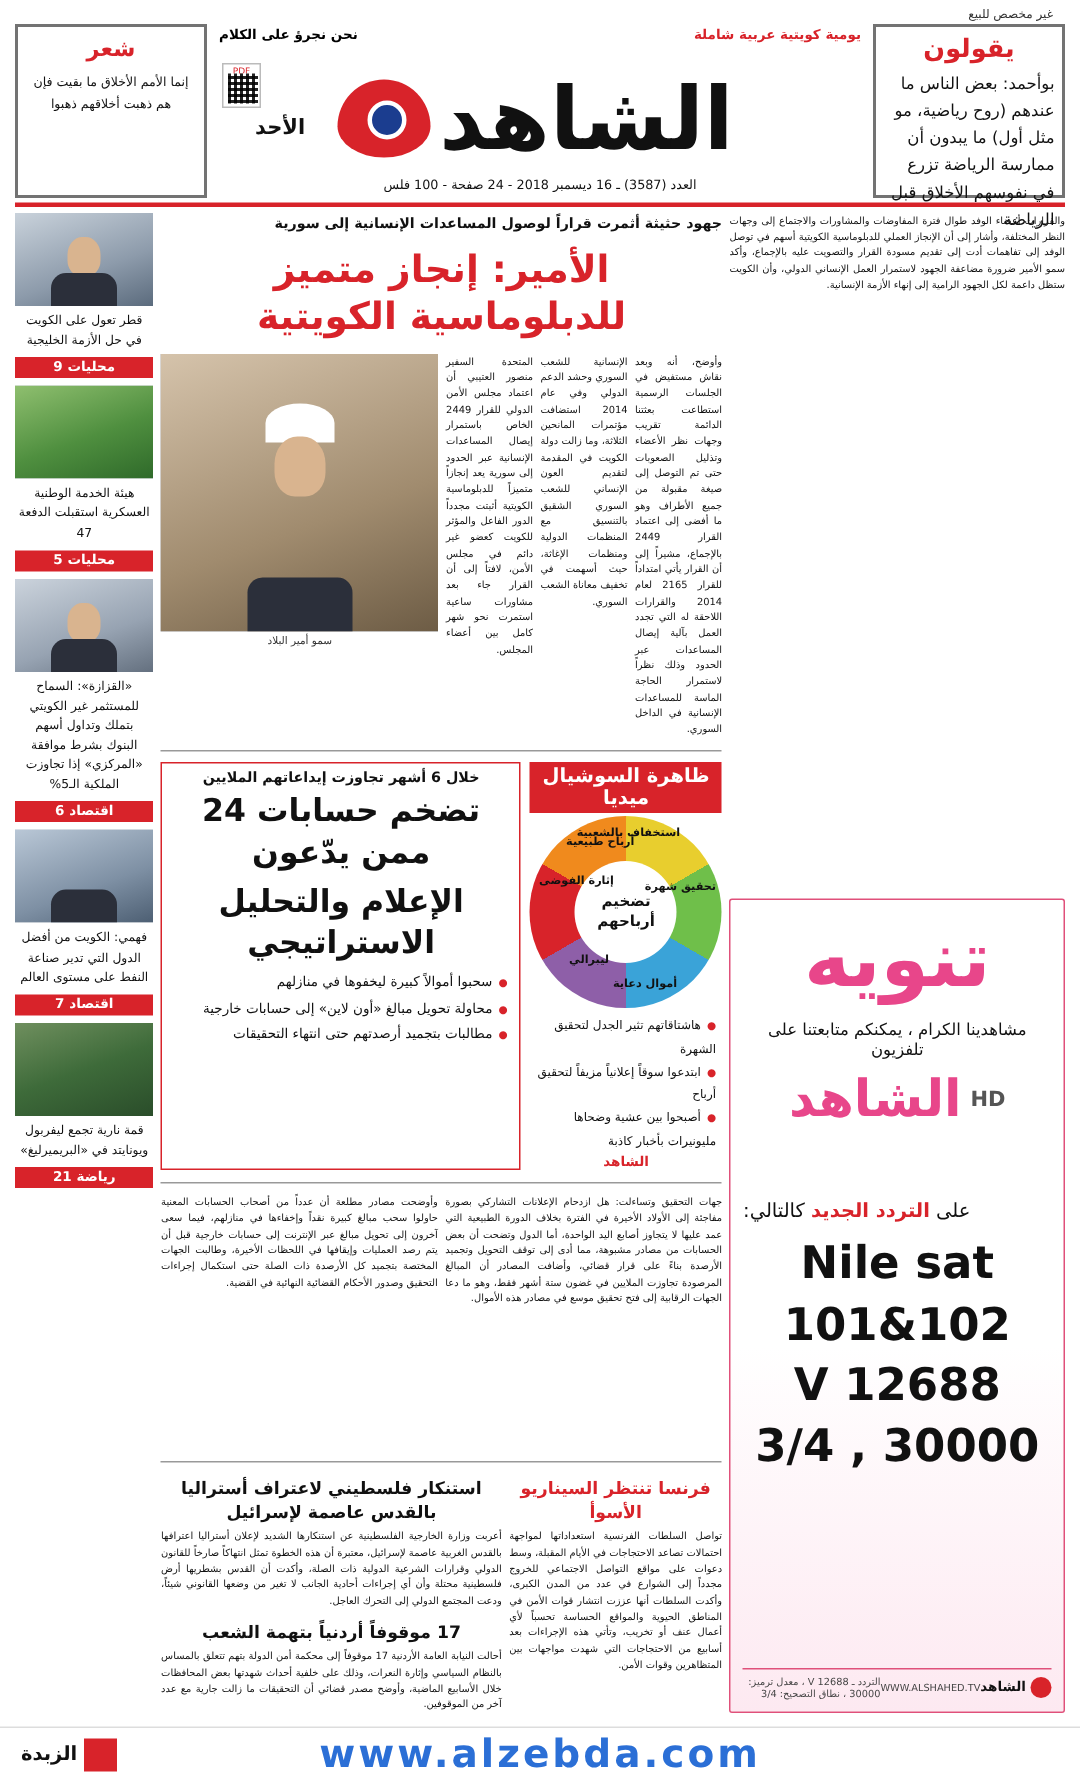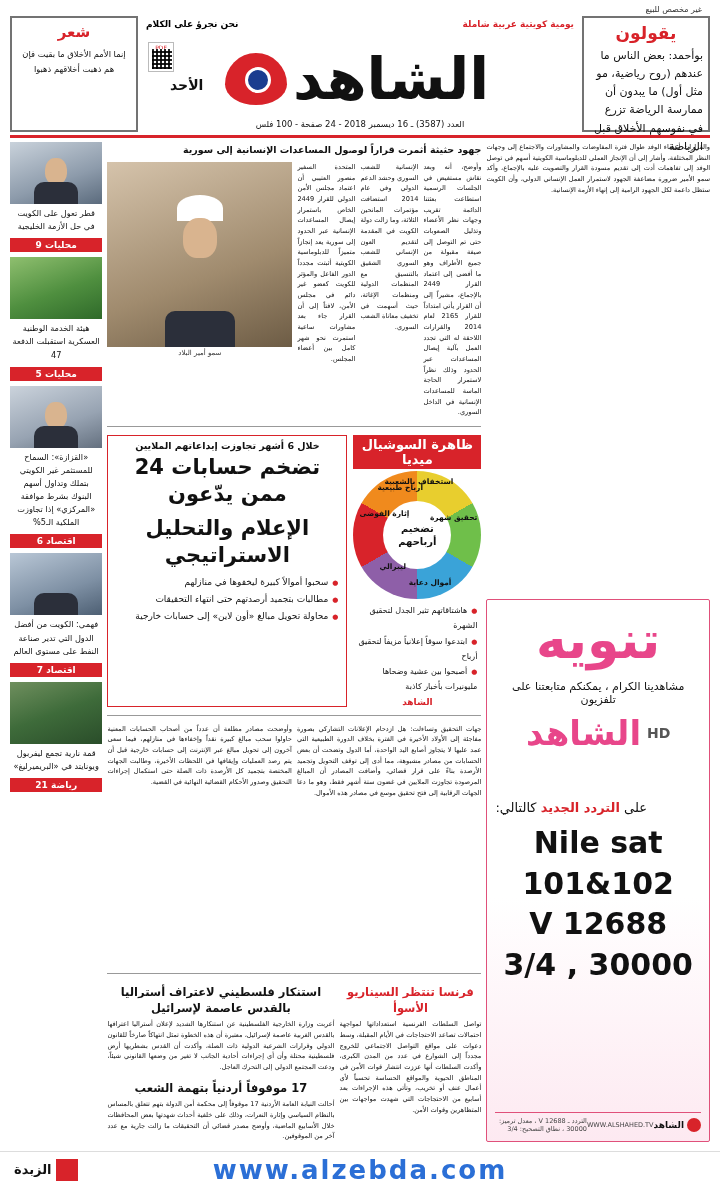--- a/index.html
+++ b/index.html
@@ -249,20 +249,21 @@
           </div>
           <div>WWW.ALSHAHED.TV</div>
           <div>التردد ـ V 12688 ، معدل ترميز: 30000 ، نطاق التصحيح: 3/4</div>
         </div>
       </div>
     </div>
 
     <div class="center">
 
       <div class="lead-kicker">جهود حثيثة أثمرت قراراً لوصول المساعدات الإنسانية إلى سورية</div>
+      <div class="lead-head">الأمير: إنجاز متميز للدبلوماسية الكويتية</div>
 
       <div class="lead-body">
         <div class="cols-3">
           <div>وأوضح، أنه وبعد نقاش مستفيض في الجلسات الرسمية استطاعت بعثتنا الدائمة تقريب وجهات نظر الأعضاء وتذليل الصعوبات حتى تم التوصل إلى صيغة مقبولة من جميع الأطراف وهو ما أفضى إلى اعتماد القرار 2449 بالإجماع، مشيراً إلى أن القرار يأتي امتداداً للقرار 2165 لعام 2014 والقرارات اللاحقة له التي تجدد العمل بآلية إيصال المساعدات عبر الحدود وذلك نظراً لاستمرار الحاجة الماسة للمساعدات الإنسانية في الداخل السوري.</div>
           <div>الإنسانية للشعب السوري وحشد الدعم الدولي وفي عام 2014 استضافت مؤتمرات المانحين الثلاثة، وما زالت دولة الكويت في المقدمة لتقديم العون الإنساني للشعب السوري الشقيق بالتنسيق مع المنظمات الدولية ومنظمات الإغاثة، حيث أسهمت في تخفيف معاناة الشعب السوري.</div>
           <div>المتحدة السفير منصور العتيبي أن اعتماد مجلس الأمن الدولي للقرار 2449 الخاص باستمرار إيصال المساعدات الإنسانية عبر الحدود إلى سورية يعد إنجازاً متميزاً للدبلوماسية الكويتية أثبتت مجدداً الدور الفاعل والمؤثر للكويت كعضو غير دائم في مجلس الأمن، لافتاً إلى أن القرار جاء بعد مشاورات ساعية استمرت نحو شهر كامل بين أعضاء المجلس.</div>
         </div>
         <div style="flex-shrink:0;">
           <div class="lead-photo">
             <div class="ph p5"></div>
@@ -297,22 +298,22 @@
           </div>
           <div class="brandline">الشاهد</div>
         </div>
 
         <div class="sec2-left">
           <div class="sec2-kicker">خلال 6 أشهر تجاوزت إيداعاتهم الملايين</div>
           <div class="sec2-head">تضخم حسابات 24 ممن يدّعون</div>
           <div class="sec2-head">الإعلام والتحليل الاستراتيجي</div>
           <div class="bullets">
             <div>سحبوا أموالاً كبيرة ليخفوها في منازلهم</div>
+            <div>محاولة تحويل مبالغ «أون لاين» إلى حسابات خارجية</div>
             <div>مطالبات بتجميد أرصدتهم حتى انتهاء التحقيقات</div>
-            <div>محاولة تحويل مبالغ «أون لاين» إلى حسابات خارجية</div>
           </div>
         </div>
       </div>
 
       <div class="hr-thin"></div>
 
       <div class="threecol" style="height:250px;">
         <div class="col-txt" style="flex:1;">جهات التحقيق وتساءلت: هل ازدحام الإعلانات التشاركي بصورة مفاجئة إلى الأولاد الأخيرة في الفترة بخلاف الدورة الطبيعية التي عمد عليها لا يتجاوز أصابع اليد الواحدة، أما الدول وتضحت أن بعض الحسابات من مصادر مشبوهة، مما أدى إلى توقف التحويل وتجميد الأرصدة بناءً على قرار قضائي، وأضافت المصادر أن المبالغ المرصودة تجاوزت الملايين في غضون ستة أشهر فقط، وهو ما دعا الجهات الرقابية إلى فتح تحقيق موسع في مصادر هذه الأموال.</div>
         <div class="col-txt" style="flex:1;">وأوضحت مصادر مطلعة أن عدداً من أصحاب الحسابات المعنية حاولوا سحب مبالغ كبيرة نقداً وإخفاءها في منازلهم، فيما سعى آخرون إلى تحويل مبالغ عبر الإنترنت إلى حسابات خارجية قبل أن يتم رصد العمليات وإيقافها في اللحظات الأخيرة، وطالبت الجهات المختصة بتجميد كل الأرصدة ذات الصلة حتى استكمال إجراءات التحقيق وصدور الأحكام القضائية النهائية في القضية.</div>
       </div>

